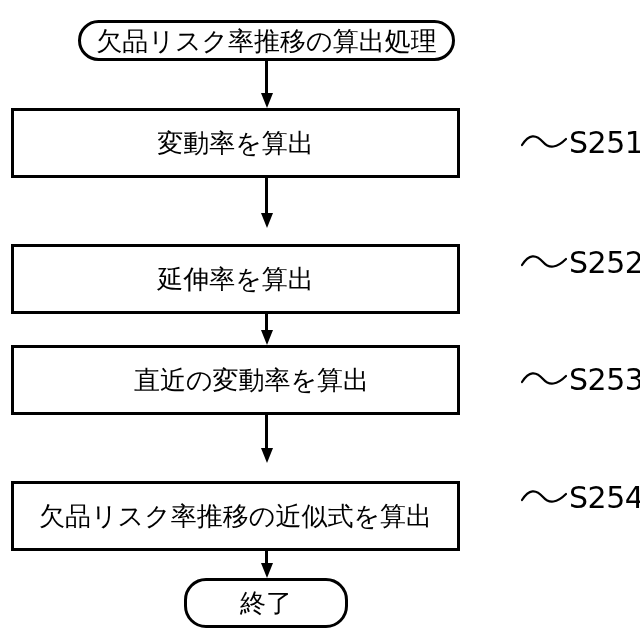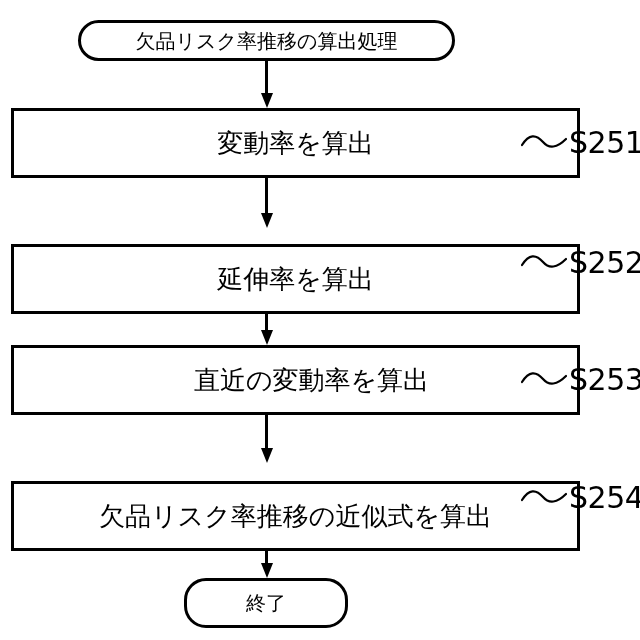--- a/index.html
+++ b/index.html
@@ -14,30 +14,30 @@
     overflow: hidden;
   }
   .terminal {
     position: absolute;
     border: 3px solid #000000;
     border-radius: 22px;
     background: #ffffff;
     display: flex;
     align-items: center;
     justify-content: center;
-    font-size: 20px;
+    font-size: 26px;
     line-height: 1;
     white-space: nowrap;
   }
   .terminal.start { left: 78px;  top: 20px;  width: 377px; height: 41px; }
   .terminal.end   { left: 184px; top: 578px; width: 164px; height: 50px; }
   .process {
     position: absolute;
     left: 11px;
-    width: 569px;
+    width: 449px;
     height: 70px;
     border: 3px solid #000000;
     background: #ffffff;
     display: flex;
     align-items: center;
     justify-content: center;
     font-size: 26px;
     line-height: 1;
     white-space: nowrap;
   }

